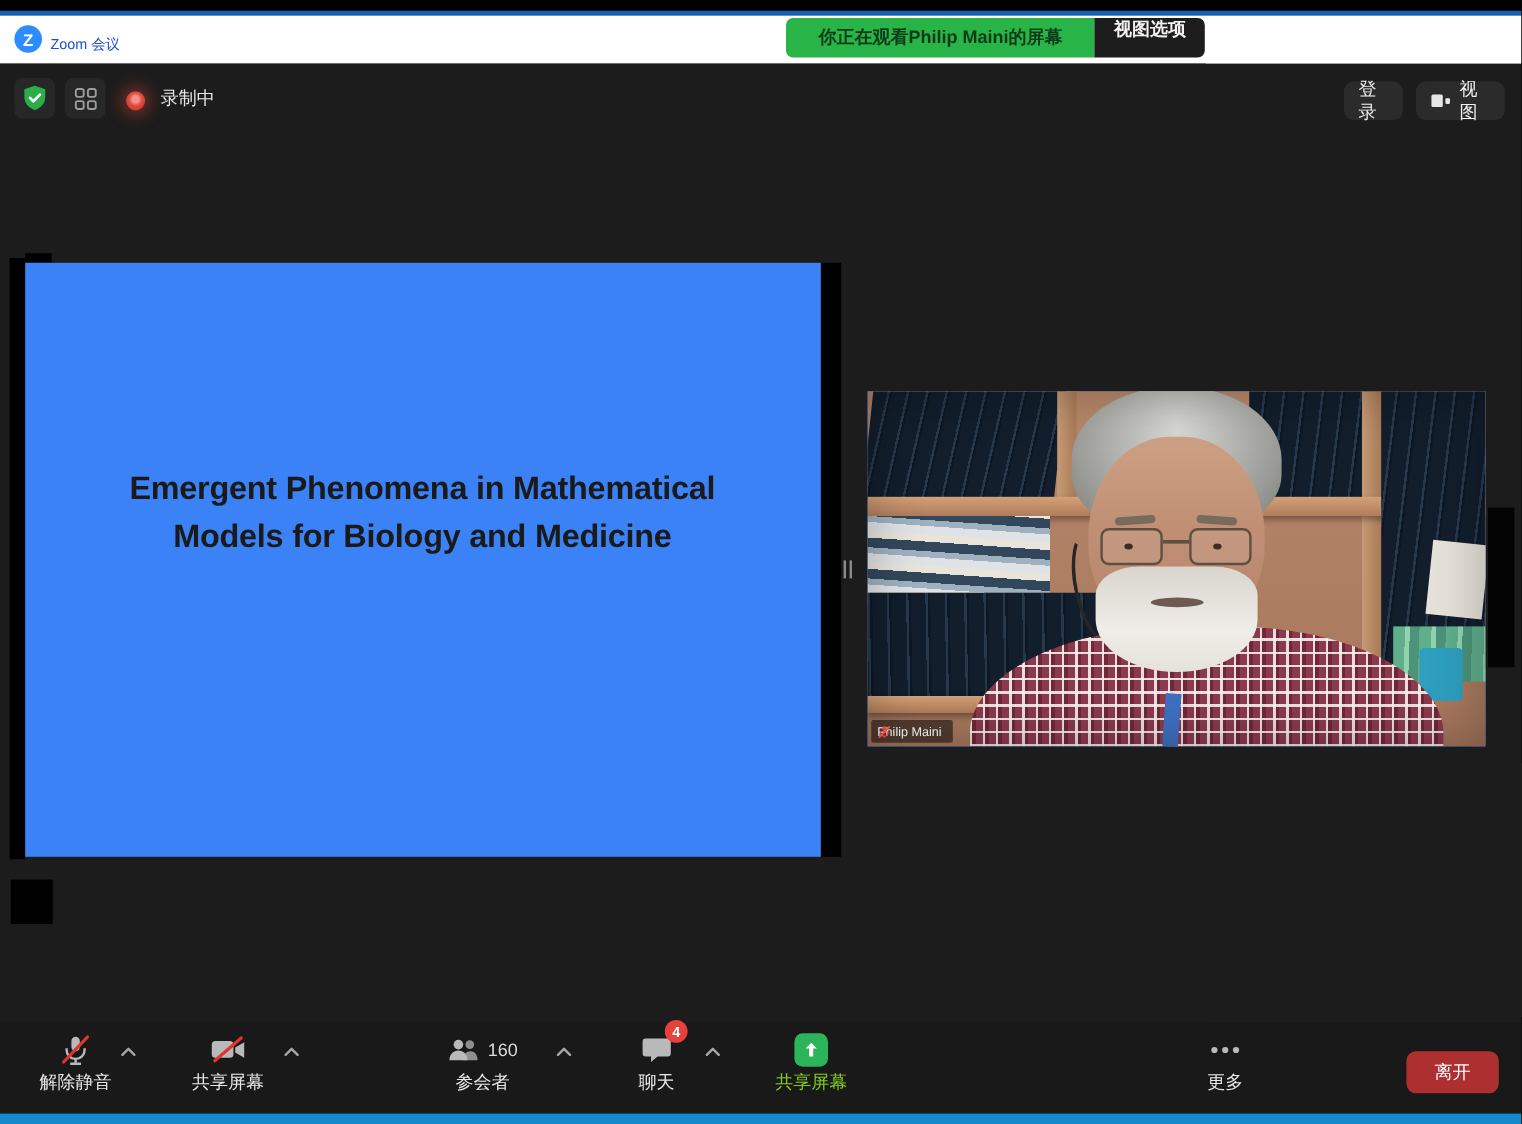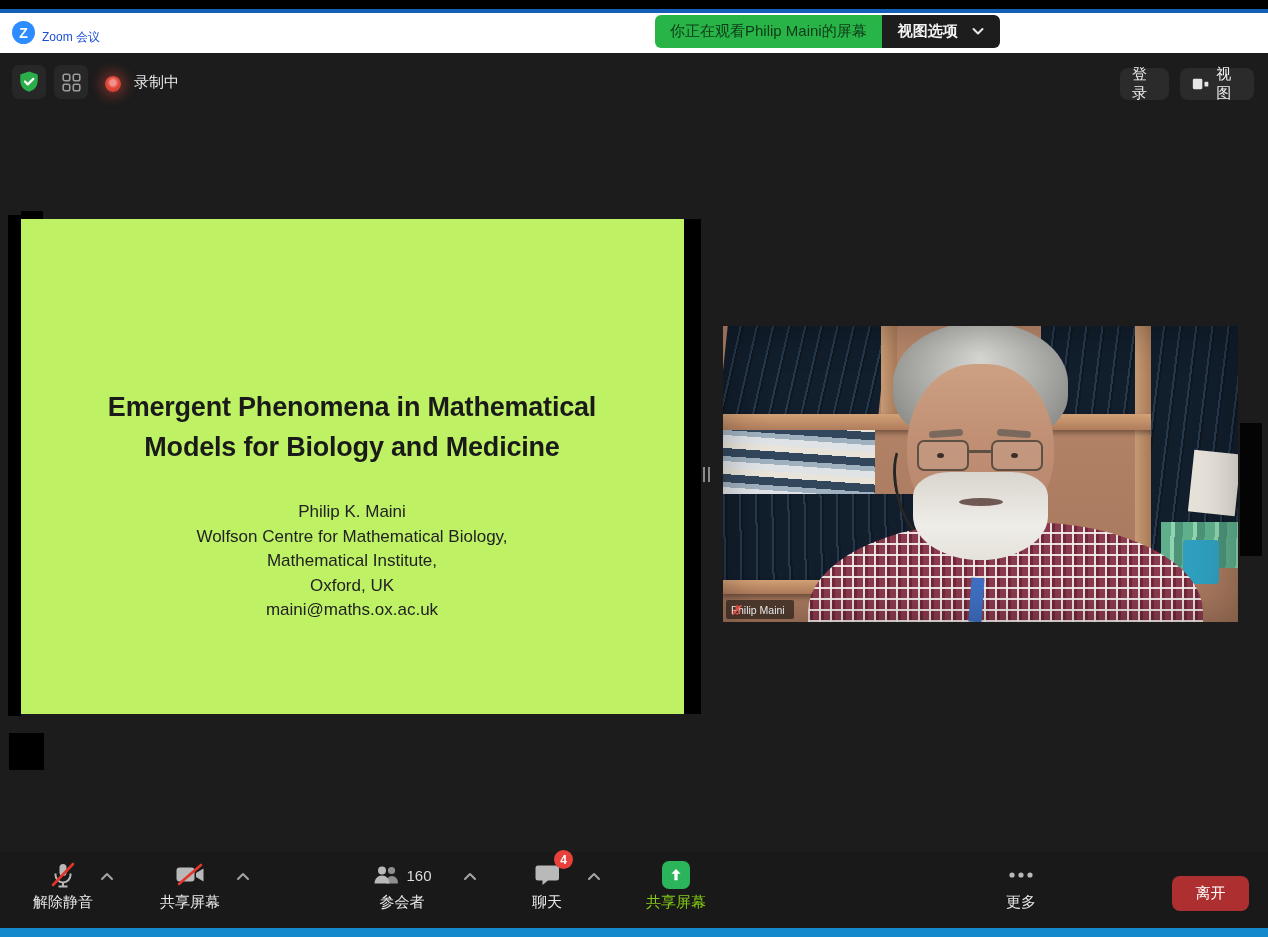--- a/index.html
+++ b/index.html
@@ -9,24 +9,24 @@
 
   
   .top-strip{position:absolute;left:0;top:0;width:1268px;height:9px;background:#000;}
   .blue-line{position:absolute;left:0;top:9px;width:1268px;height:4px;background:#1460b8;}
   .title-bar{position:absolute;left:0;top:13px;width:1268px;height:40px;background:#ffffff;}
   .zoom-logo{position:absolute;left:12px;top:8px;width:23px;height:23px;border-radius:50%;
     background:#2d8cff;color:#fff;font-weight:800;font-size:14px;display:flex;align-items:center;justify-content:center;}
   .app-title{position:absolute;left:42px;top:0;height:48px;display:flex;align-items:center;
     font-size:12px;color:#1d4ed8;}
   .banner{position:absolute;left:655px;top:2px;height:33px;display:flex;}
-  .banner-green{background:#28b446;color:#0e3a1a;font-weight:400;font-size:15px;
-    display:flex;align-items:center;padding:0 15px;border-radius:6px 0 0 6px;}
+  .banner-green{background:#28b446;color:#0e3a1a;font-weight:700;font-size:15px;
+    display:flex;align-items:center;padding:0 27px;border-radius:6px 0 0 6px;}
   .banner-btn{background:#1d1d1d;color:#f2f2f2;font-weight:700;font-size:15px;
-    display:flex;align-items:center;gap:14px;padding:0 16px;border-radius:0 6px 6px 0;cursor:pointer;}
+    display:flex;align-items:center;gap:14px;padding:0 16px;border-radius:0 6px 6px 0;cursor:pointer;flex-direction:column;}
 
   
   .stage{position:absolute;left:0;top:53px;width:1005px;height:799px;background:#1c1c1c;}
 
   .sq-btn{position:absolute;width:34px;height:34px;background:#272727;border-radius:7px;
     display:flex;align-items:center;justify-content:center;cursor:pointer;}
   .shield-btn{left:12px;top:12px;}
   .grid-btn{left:54px;top:12px;}
   .rec-dot{position:absolute;left:105px;top:23px;width:16px;height:16px;border-radius:50%;
     background:radial-gradient(circle at 50% 42%, #f2928a 0 22%, #e04a3c 45%, #c93426 100%);
@@ -37,21 +37,21 @@
   .signin-btn{left:1120px;width:49px;}
   .viewbtn{left:1180px;width:74px;}
 
   
   .black-bar-left{position:absolute;left:8px;top:162px;width:13px;height:501px;background:#000;}
   .black-notch{position:absolute;left:21px;top:158px;width:22px;height:8px;background:#000;}
   .black-bar-right{position:absolute;left:684px;top:166px;width:17px;height:495px;background:#000;}
   .black-square{position:absolute;left:9px;top:680px;width:35px;height:37px;background:#000;}
   .black-rect-right{position:absolute;left:1240px;top:370px;width:22px;height:133px;background:#040404;}
 
-  .slide{position:absolute;left:21px;top:166px;width:663px;height:495px;background:#bef264;}
+  .slide{position:absolute;left:21px;top:166px;width:663px;height:495px;background:#3b82f6;}
   .slide-title{position:absolute;left:51px;top:168px;width:560px;text-align:center;
     font-size:27px;line-height:40px;font-weight:700;color:#1a1a1a;letter-spacing:-0.2px;}
   .slide-sub{position:absolute;left:51px;top:281px;width:560px;text-align:center;
     font-size:17px;line-height:24.5px;color:#222;}
 
   .drag-handle{position:absolute;left:703px;top:414px;width:8px;height:15px;display:flex;gap:3px;cursor:col-resize;}
   .drag-handle span{display:block;width:2px;height:15px;background:#8a8a8a;}
 
   
   .video{position:absolute;left:723px;top:273px;width:515px;height:296px;overflow:hidden;background:#3b82f6;cursor:pointer;}
@@ -175,27 +175,20 @@
     </div>
 
     <div class="black-bar-left"></div>
     <div class="black-notch"></div>
     <div class="black-bar-right"></div>
     <div class="black-square"></div>
     <div class="black-rect-right"></div>
 
     <div class="slide">
       <div class="slide-title">Emergent Phenomena in Mathematical Models for Biology and Medicine</div>
-      <div class="slide-sub">
-        <div>Philip K. Maini</div>
-        <div>Wolfson Centre for Mathematical Biology,</div>
-        <div>Mathematical Institute,</div>
-        <div>Oxford, UK</div>
-        <div>maini@maths.ox.ac.uk</div>
-      </div>
     </div>
 
     <div class="drag-handle">
         <span></span>
         <span></span>
       </div>
 
     <div class="video">
       <div class="wood"></div>
       <div class="books bk1"></div>

